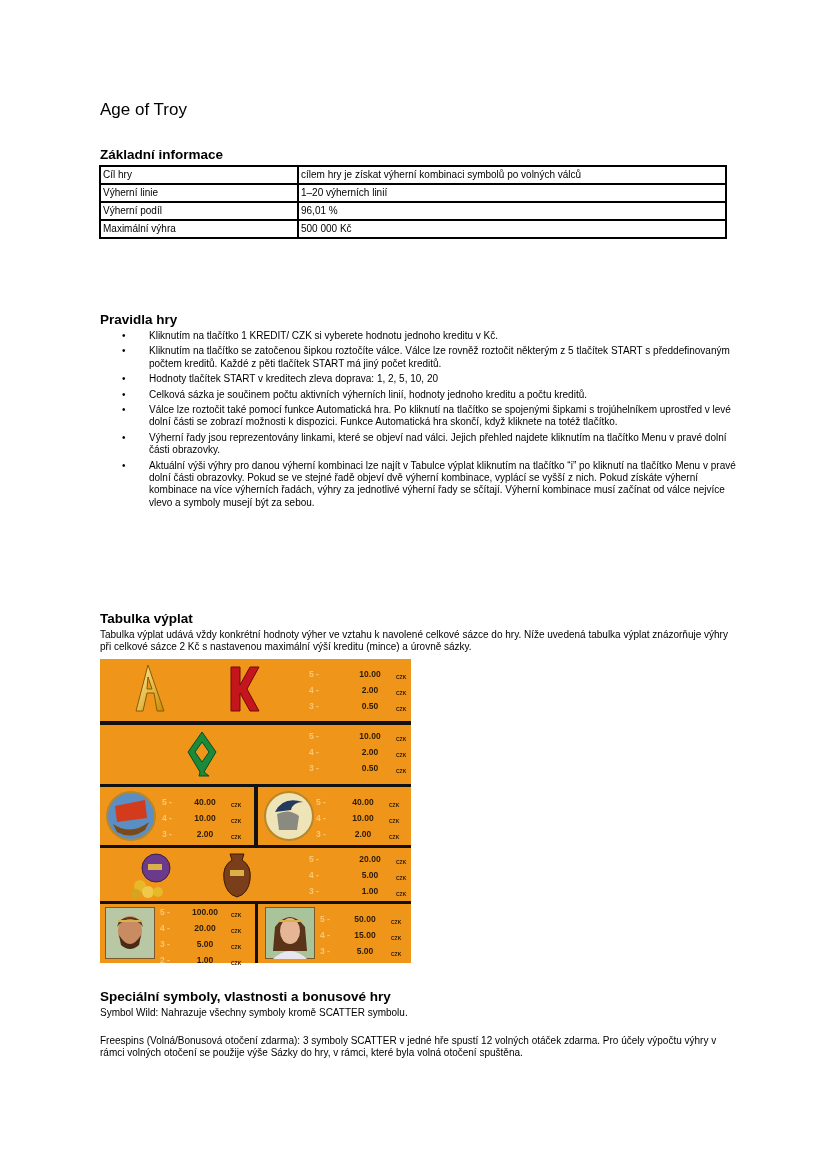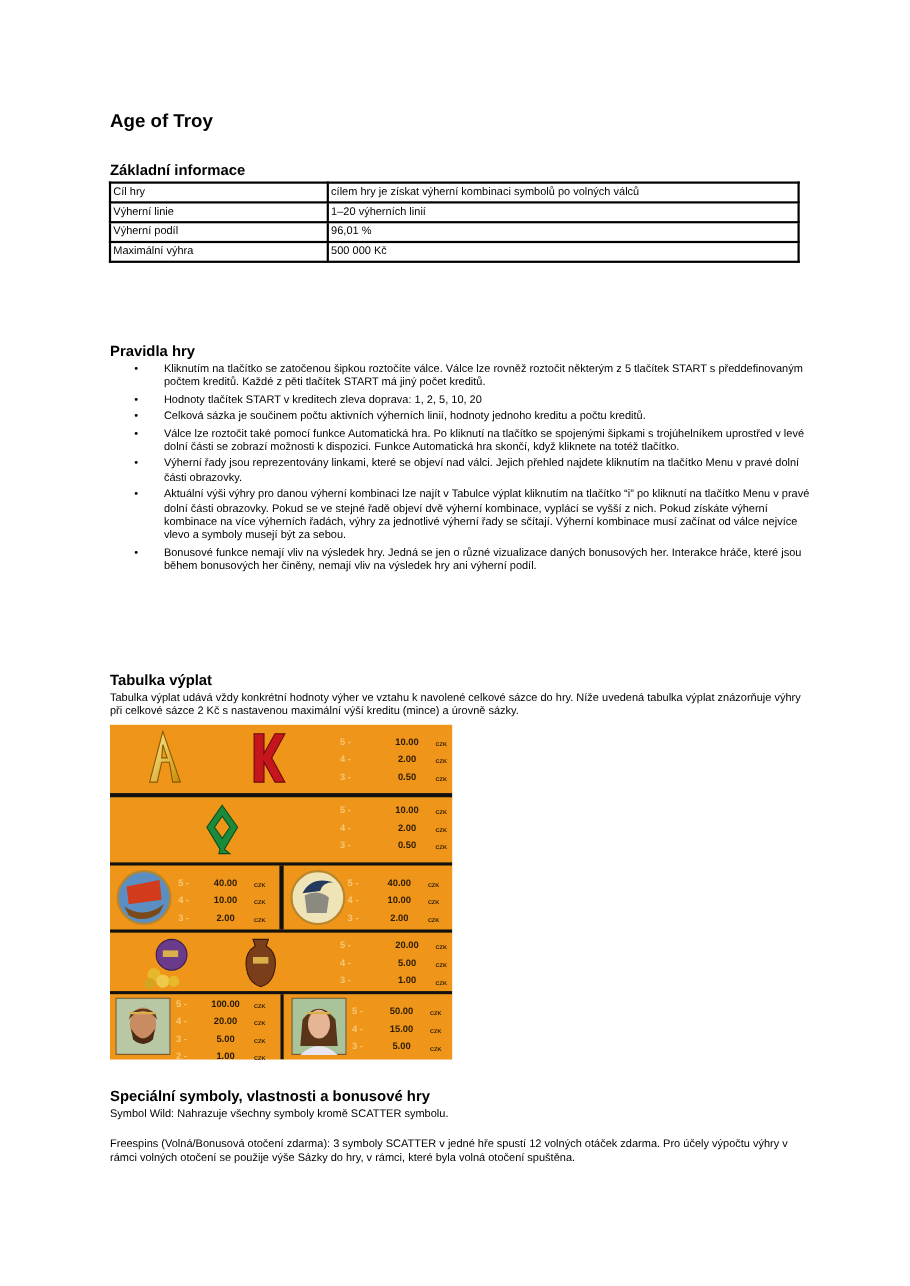--- a/index.html
+++ b/index.html
@@ -1,18 +1,18 @@
 <!DOCTYPE html>
 <html><head>
 <meta charset="utf-8">
 <style>
   html, body { margin: 0; padding: 0; background: #ffffff; }
   body { width: 827px; height: 1169px; position: relative; overflow: hidden;
          font-family: "Liberation Sans", sans-serif; color: #000; }
-  .page-title { position: absolute; left: 100px; top: 100px; font-size: 17px; font-weight: bold; }
+  .page-title { position: absolute; left: 100px; top: 100px; font-size: 17px; font-weight: normal; }
   .h2 { position: absolute; left: 100px; font-size: 13.5px; font-weight: bold; text-align: center; }
   table.info { position: absolute; left: 99px; top: 165px; width: 628px; border-collapse: collapse;
                font-size: 10px; }
   table.info td { border: 2px solid #000; height: 16px; padding: 0 2px; line-height: 14px; }
   table.info td.k { width: 192px; }
   ul.rules { position: absolute; left: 100px; top: 330px; width: 640px; margin: 0; padding: 0;
              list-style: none; font-size: 10px; line-height: 12.4px; }
   ul.rules li { position: relative; padding-left: 49px; margin-bottom: 3px; }
   ul.rules li::before { content: "\2022"; position: absolute; left: 22px; top: 0; font-size: 10px; }
   .para { position: absolute; left: 100px; width: 640px; font-size: 10px; line-height: 12.4px; }
@@ -49,27 +49,27 @@
       </tr>
   <tr>
         <td class="k">Maximální výhra</td>
         <td>500 000 Kč</td>
       </tr>
 </tbody>
   </table>
 
 <div class="h2" style="top:312px;">Pravidla hry</div>
 <ul class="rules">
+  <li>Kliknutím na tlačítko 1 KREDIT/ CZK si vyberete hodnotu jednoho kreditu v Kč.</li>
   <li>Kliknutím na tlačítko se zatočenou šipkou roztočíte válce. Válce lze rovněž roztočit některým z 5 tlačítek START s předdefinovaným počtem kreditů. Každé z pěti tlačítek START má jiný počet kreditů.</li>
   <li>Hodnoty tlačítek START v kreditech zleva doprava: 1, 2, 5, 10, 20</li>
   <li>Celková sázka je součinem počtu aktivních výherních linií, hodnoty jednoho kreditu a počtu kreditů.</li>
   <li>Válce lze roztočit také pomocí funkce Automatická hra. Po kliknutí na tlačítko se spojenými šipkami s trojúhelníkem uprostřed v levé dolní části se zobrazí možnosti k dispozici. Funkce Automatická hra skončí, když kliknete na totéž tlačítko.</li>
   <li>Výherní řady jsou reprezentovány linkami, které se objeví nad válci. Jejich přehled najdete kliknutím na tlačítko Menu v pravé dolní části obrazovky.</li>
   <li>Aktuální výši výhry pro danou výherní kombinaci lze najít v Tabulce výplat kliknutím na tlačítko “i” po kliknutí na tlačítko Menu v pravé dolní části obrazovky. Pokud se ve stejné řadě objeví dvě výherní kombinace, vyplácí se vyšší z nich. Pokud získáte výherní kombinace na více výherních řadách, výhry za jednotlivé výherní řady se sčítají. Výherní kombinace musí začínat od válce nejvíce vlevo a symboly musejí být za sebou.</li>
-  <li>Bonusové funkce nemají vliv na výsledek hry. Jedná se jen o různé vizualizace daných bonusových her. Interakce hráče, které jsou během bonusových her činěny, nemají vliv na výsledek hry ani výherní podíl.</li>
 </ul>
 
 <div class="h2" style="top:611px;">Tabulka výplat</div>
 <div class="para" style="top:629px;">Tabulka výplat udává vždy konkrétní hodnoty výher ve vztahu k navolené celkové sázce do hry. Níže uvedená tabulka výplat znázorňuje výhry při celkové sázce 2 Kč s nastavenou maximální výší kreditu (mince) a úrovně sázky.</div>
 
 <div class="paytable">
 
   <div class="pt-row" style="top:0;height:62px;">
     <svg class="sym" style="left:32px;top:4px;" width="34" height="50">
       <defs>

